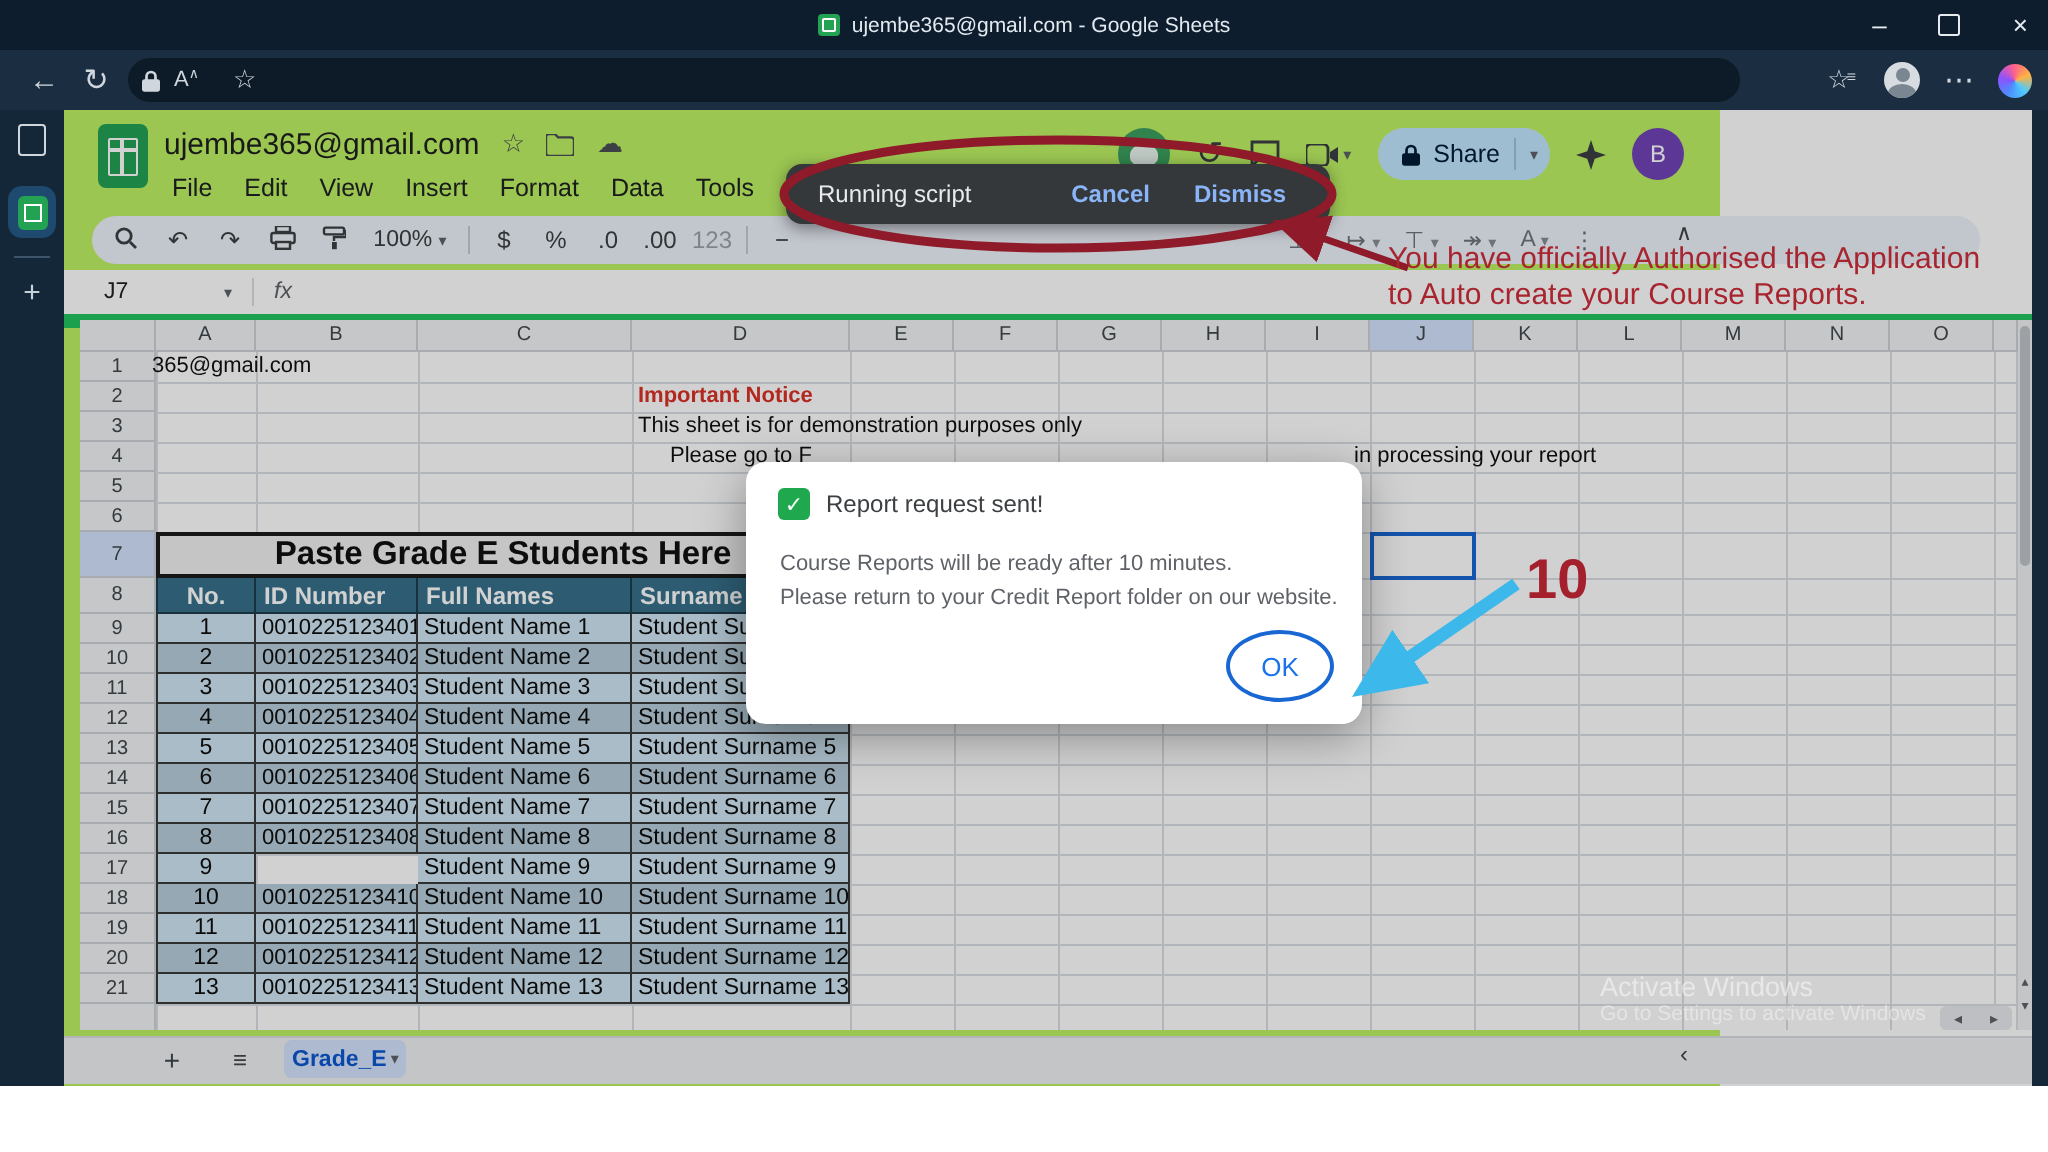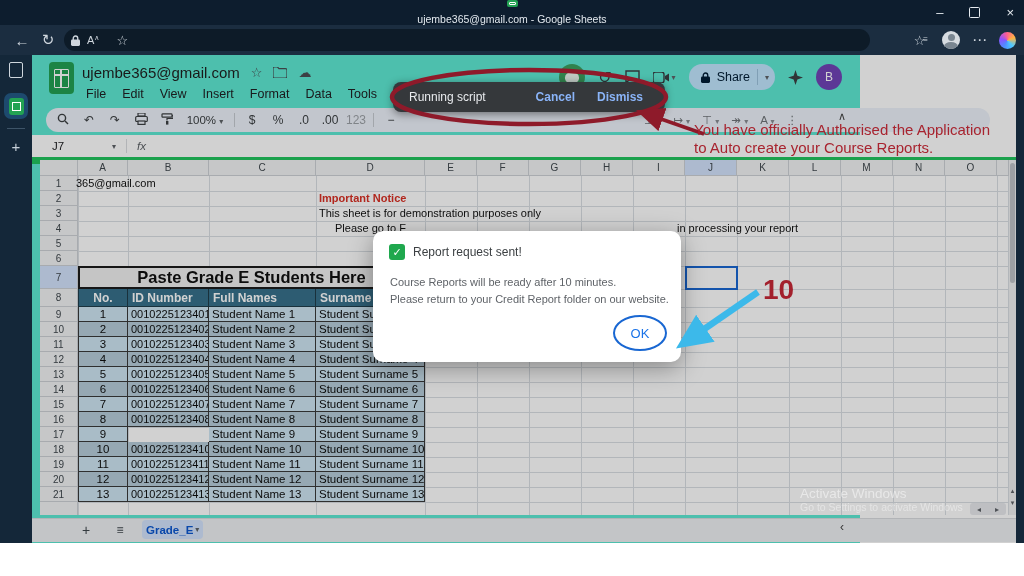--- a/index.html
+++ b/index.html
@@ -2,21 +2,21 @@
 <html><head>
 <meta charset="utf-8">
 <style>
   html,body{margin:0;padding:0;background:#fff;}
   body{font-family:"Liberation Sans","DejaVu Sans",sans-serif;-webkit-font-smoothing:antialiased;}
   #root{position:relative;width:1024px;height:576px;overflow:hidden;background:#fff;}
   .abs{position:absolute;}
   .flex{display:flex;align-items:center;}
   
   #titlebar{left:0;top:0;width:1024px;height:25px;background:#0d1d2e;color:#dfe6ec;}
-  #tabtitle{left:0;top:0;width:1024px;height:25px;justify-content:center;gap:6px;font-size:10.5px;color:#e3e9ef;flex-direction:column;}
+  #tabtitle{left:0;top:0;width:1024px;height:25px;justify-content:center;gap:6px;font-size:10.5px;color:#e3e9ef;}
   .mini-sheets{width:11px;height:11px;background:#23a253;border-radius:2px;position:relative;}
   .mini-sheets::after{content:"";position:absolute;left:2px;top:2px;right:2px;bottom:2px;border:1px solid #fff;border-radius:1px;}
   #wincontrols{right:10px;top:0;height:25px;gap:26px;}
   #wincontrols span{color:#e6ebf0;font-size:13px;line-height:25px;cursor:default;}
   #win-max{width:9px;height:9px;border:1.2px solid #e6ebf0;border-radius:1.5px;}
   #navbar{left:0;top:25px;width:1024px;height:30px;background:#1b2d40;}
   .navicon{color:#cfd6dd;font-size:15px;}
   #backbtn{left:10px;top:25px;width:24px;height:30px;justify-content:center;}
   #reloadbtn{left:36px;top:25px;width:24px;height:30px;justify-content:center;}
   #urlpill{left:64px;top:29px;width:806px;height:22px;background:#0d1b28;border-radius:11px;}
@@ -32,21 +32,21 @@
   
   #sidebar{left:0;top:55px;width:32px;height:488px;background:#142739;}
   #rightedge{left:1016px;top:55px;width:8px;height:488px;background:#142739;}
   #side-pages{left:9px;top:62px;width:12px;height:14px;border:1.5px solid #cfd6dd;border-radius:2px;}
   #side-active{left:4px;top:93px;width:24px;height:26px;background:#1d4a6e;border-radius:7px;justify-content:center;}
   .side-sheets{width:15px;height:17px;background:#23a253;border-radius:3px;position:relative;}
   .side-sheets::after{content:"";position:absolute;left:3px;top:4px;right:3px;bottom:4px;border:1.2px solid #fff;}
   #side-div{left:7px;top:128px;width:18px;height:1px;background:#3e5468;}
   #side-plus{left:0;top:136px;width:32px;height:20px;justify-content:center;color:#c7d1da;font-size:15px;}
   
-  #page{left:32px;top:55px;width:828px;height:488px;background:#5eead4;}
+  #page{left:32px;top:55px;width:828px;height:488px;background:#bef264;}
   #sheets-logo{left:17px;top:7px;width:25px;height:32px;background:#23a253;border-radius:4px;justify-content:center;}
   .logo-grid{width:13px;height:17px;border:1.5px solid #fff;border-radius:1px;position:relative;}
   .logo-grid::before{content:"";position:absolute;left:0;right:0;top:4.5px;height:1.5px;background:#fff;}
   .logo-grid::after{content:"";position:absolute;left:5px;top:0;bottom:0;width:1.5px;background:#fff;}
   #doc-title-row{left:50px;top:7px;height:20px;gap:11px;}
   #doc-title{font-size:15px;color:#1f1f1f;}
   .hdr-ic{color:#4a4f54;font-size:13px;}
   #menubar{left:46px;top:29px;height:19px;}
   #menubar span{padding:0 8px;font-size:12.5px;color:#202124;}
   #hdr-right{right:18px;top:7px;height:30px;gap:13px;}

